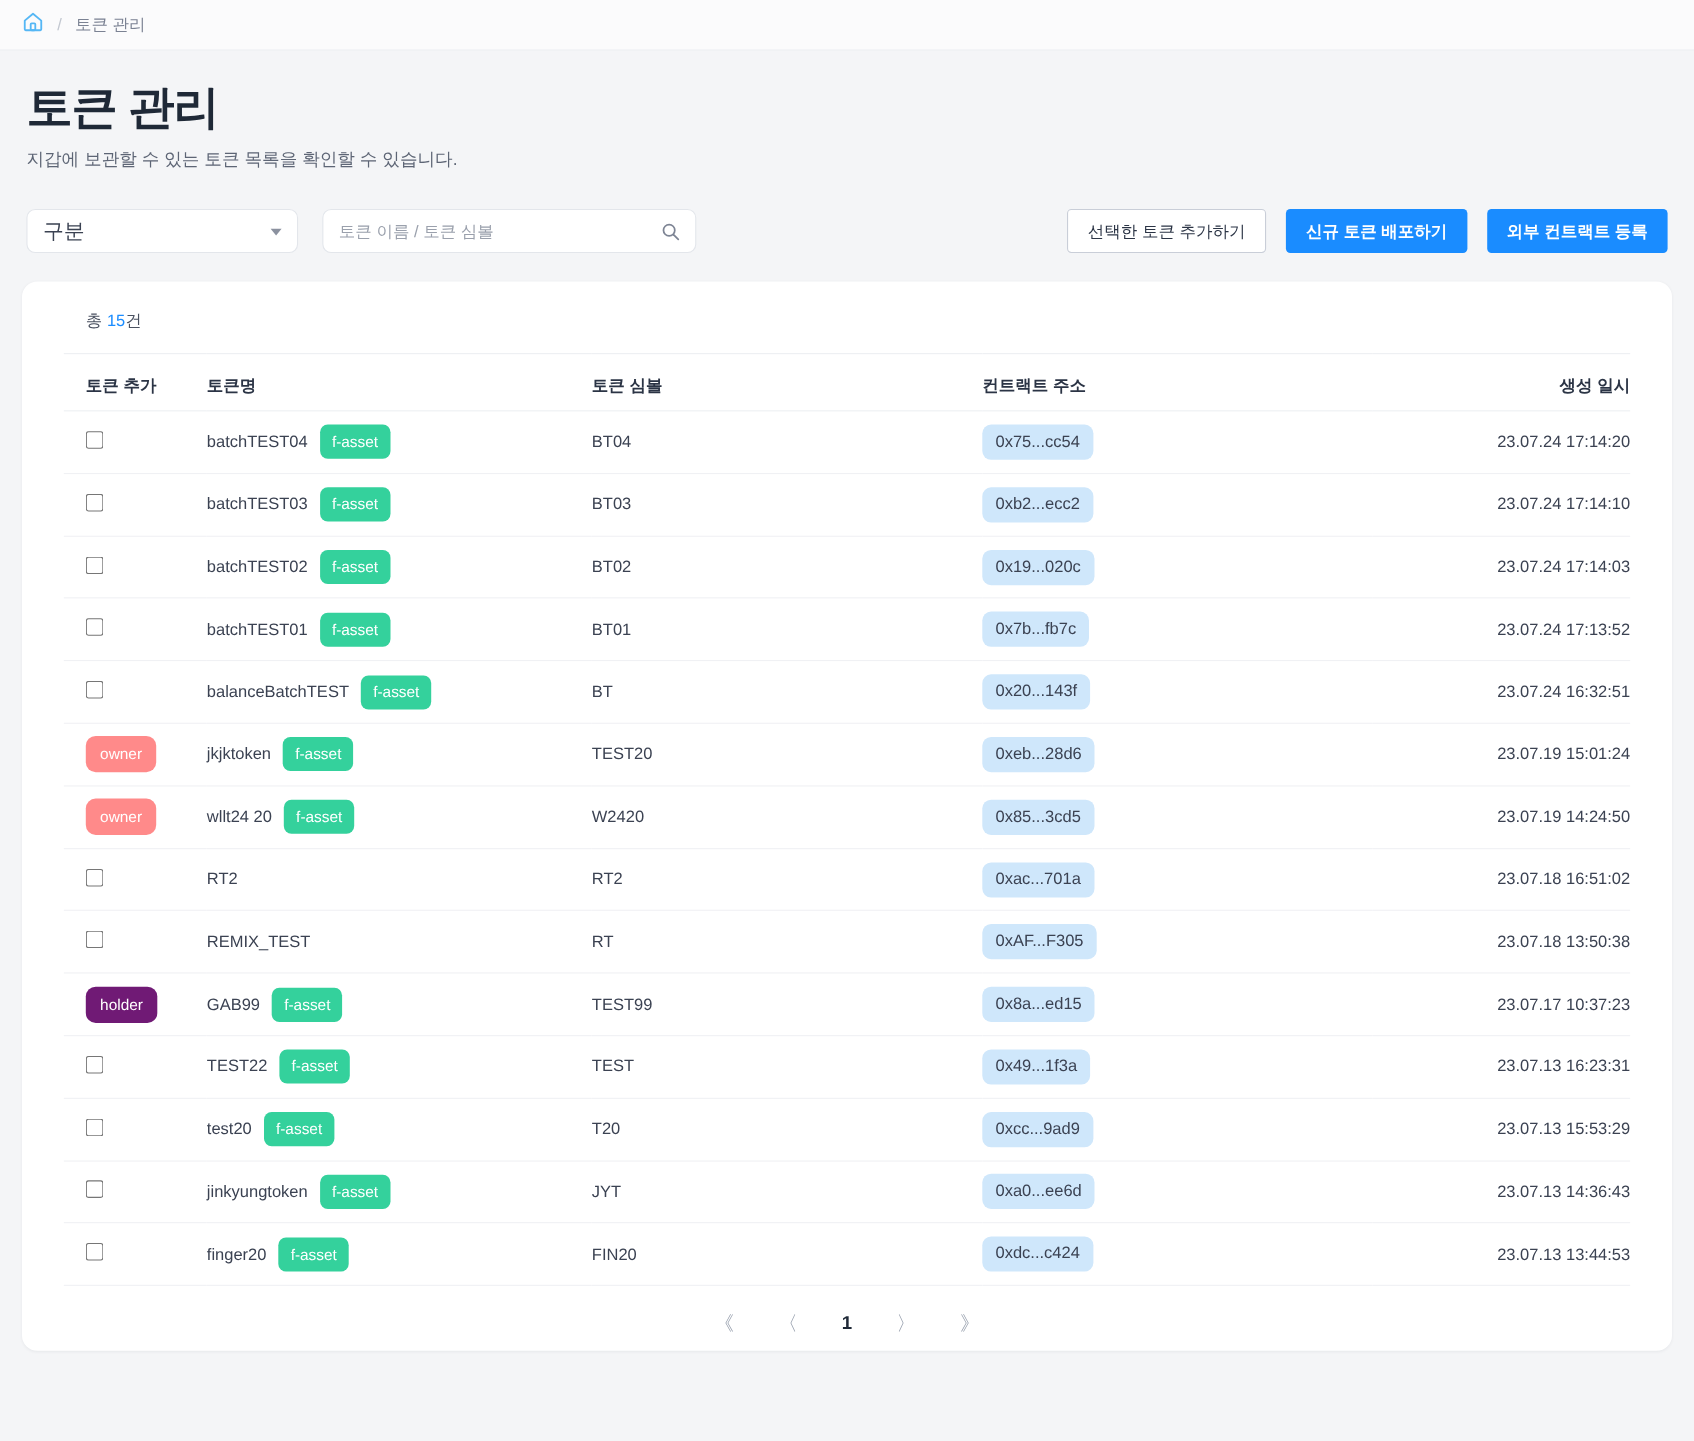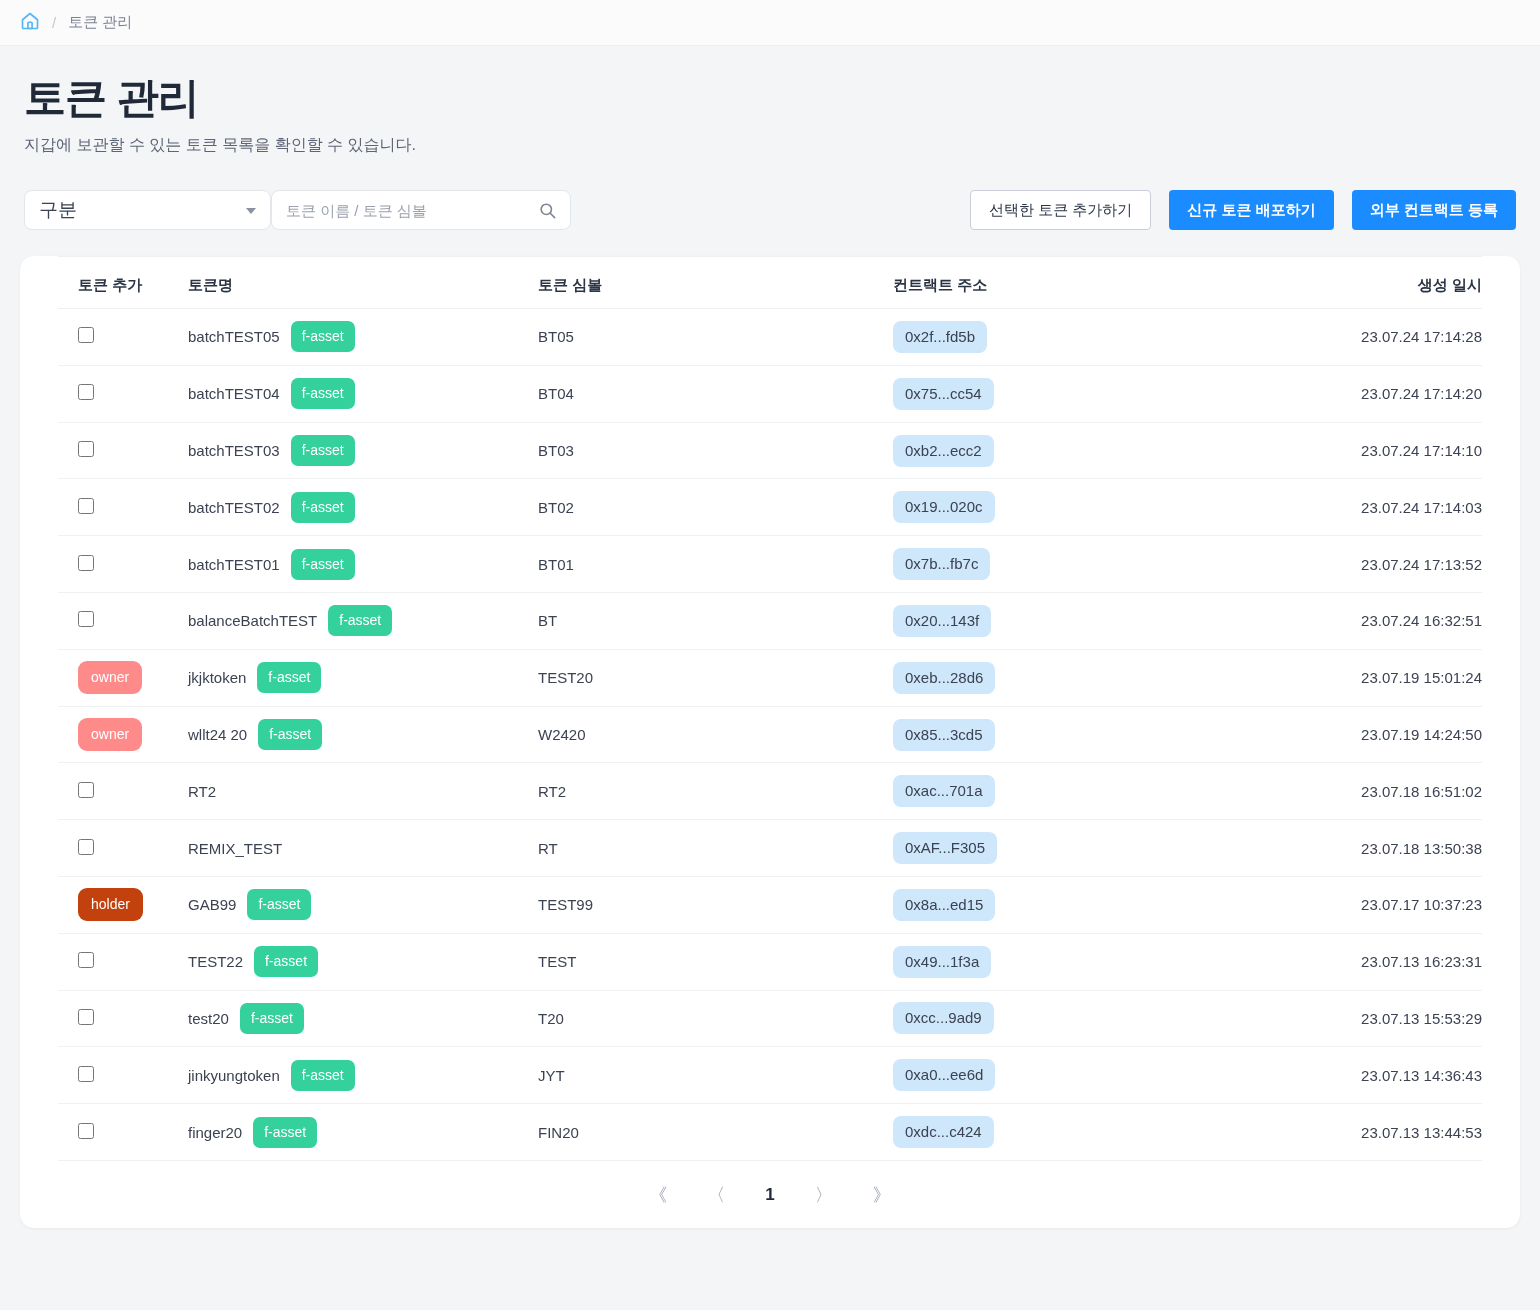--- a/index.html
+++ b/index.html
@@ -61,21 +61,22 @@
   }
   .caret {
     position: absolute; right: 14px; top: 50%;
     width: 0; height: 0;
     margin-top: -2px;
     border-left: 5px solid transparent;
     border-right: 5px solid transparent;
     border-top: 6px solid #8b919f;
   }
   .search-box {
-    width: 300px; height: 40px;
+    width: 340px; height: 40px;
+    margin-left: 22px;
     border: 1px solid #e3e6eb;
     border-radius: 8px;
     background: #fff;
     display: flex;
     align-items: center;
     padding: 0 14px;
     position: relative;
   }
   .search-box input {
     border: none; outline: none;
@@ -173,21 +174,21 @@
     border-radius: 7px;
     color: #fff;
     font-size: 14px;
     line-height: 1;
     padding: 8px 11px 9px 11px;
     font-weight: normal;
     white-space: nowrap;
   }
   .badge-fasset { background: #34d19c; }
   .badge-owner  { background: #ff8a8a; border-radius: 9px; padding: 9px 13px 10px 13px; }
-  .badge-holder { background: #c2410c; border-radius: 9px; padding: 9px 13px 10px 13px; }
+  .badge-holder { background: #701a75; border-radius: 9px; padding: 9px 13px 10px 13px; }
 
   .addr-chip {
     display: inline-block;
     background: #cfe7fb;
     color: #3b4252;
     border-radius: 8px;
     font-size: 15px;
     padding: 7px 12px 8px 12px;
     cursor: pointer;
   }
@@ -245,48 +246,39 @@
   </div>
 
   <div class="toolbar-right">
     <button class="btn btn-outline">선택한 토큰 추가하기</button>
     <button class="btn btn-primary">신규 토큰 배포하기</button>
     <button class="btn btn-primary">외부 컨트랙트 등록</button>
   </div>
 </div>
 
 <div class="card">
+  <div class="total">
+    <span>총 </span><span class="num">15</span><span>건</span>
+  </div>
 
   <table>
     <thead>
       <tr>
         <th class="col-add">토큰 추가</th>
         <th class="col-name">토큰명</th>
         <th class="col-sym">토큰 심볼</th>
         <th class="col-addr">컨트랙트 주소</th>
         <th class="col-date">생성 일시</th>
       </tr>
     </thead>
     <tbody id="tbody">
         <tr>
           <td class="c-add"><input type="checkbox" style=""></td>
           <td>
             <div class="name-cell">
-              <span>batchTEST05</span>
-              <span class="badge badge-fasset">f-asset</span>
-            </div>
-          </td>
-          <td>BT05</td>
-          <td><span class="addr-chip">0x2f...fd5b</span></td>
-          <td class="c-date">23.07.24 17:14:28</td>
-        </tr>
-        <tr>
-          <td class="c-add"><input type="checkbox" style=""></td>
-          <td>
-            <div class="name-cell">
               <span>batchTEST04</span>
               <span class="badge badge-fasset">f-asset</span>
             </div>
           </td>
           <td>BT04</td>
           <td><span class="addr-chip">0x75...cc54</span></td>
           <td class="c-date">23.07.24 17:14:20</td>
         </tr>
         <tr>
           <td class="c-add"><input type="checkbox" style=""></td>

